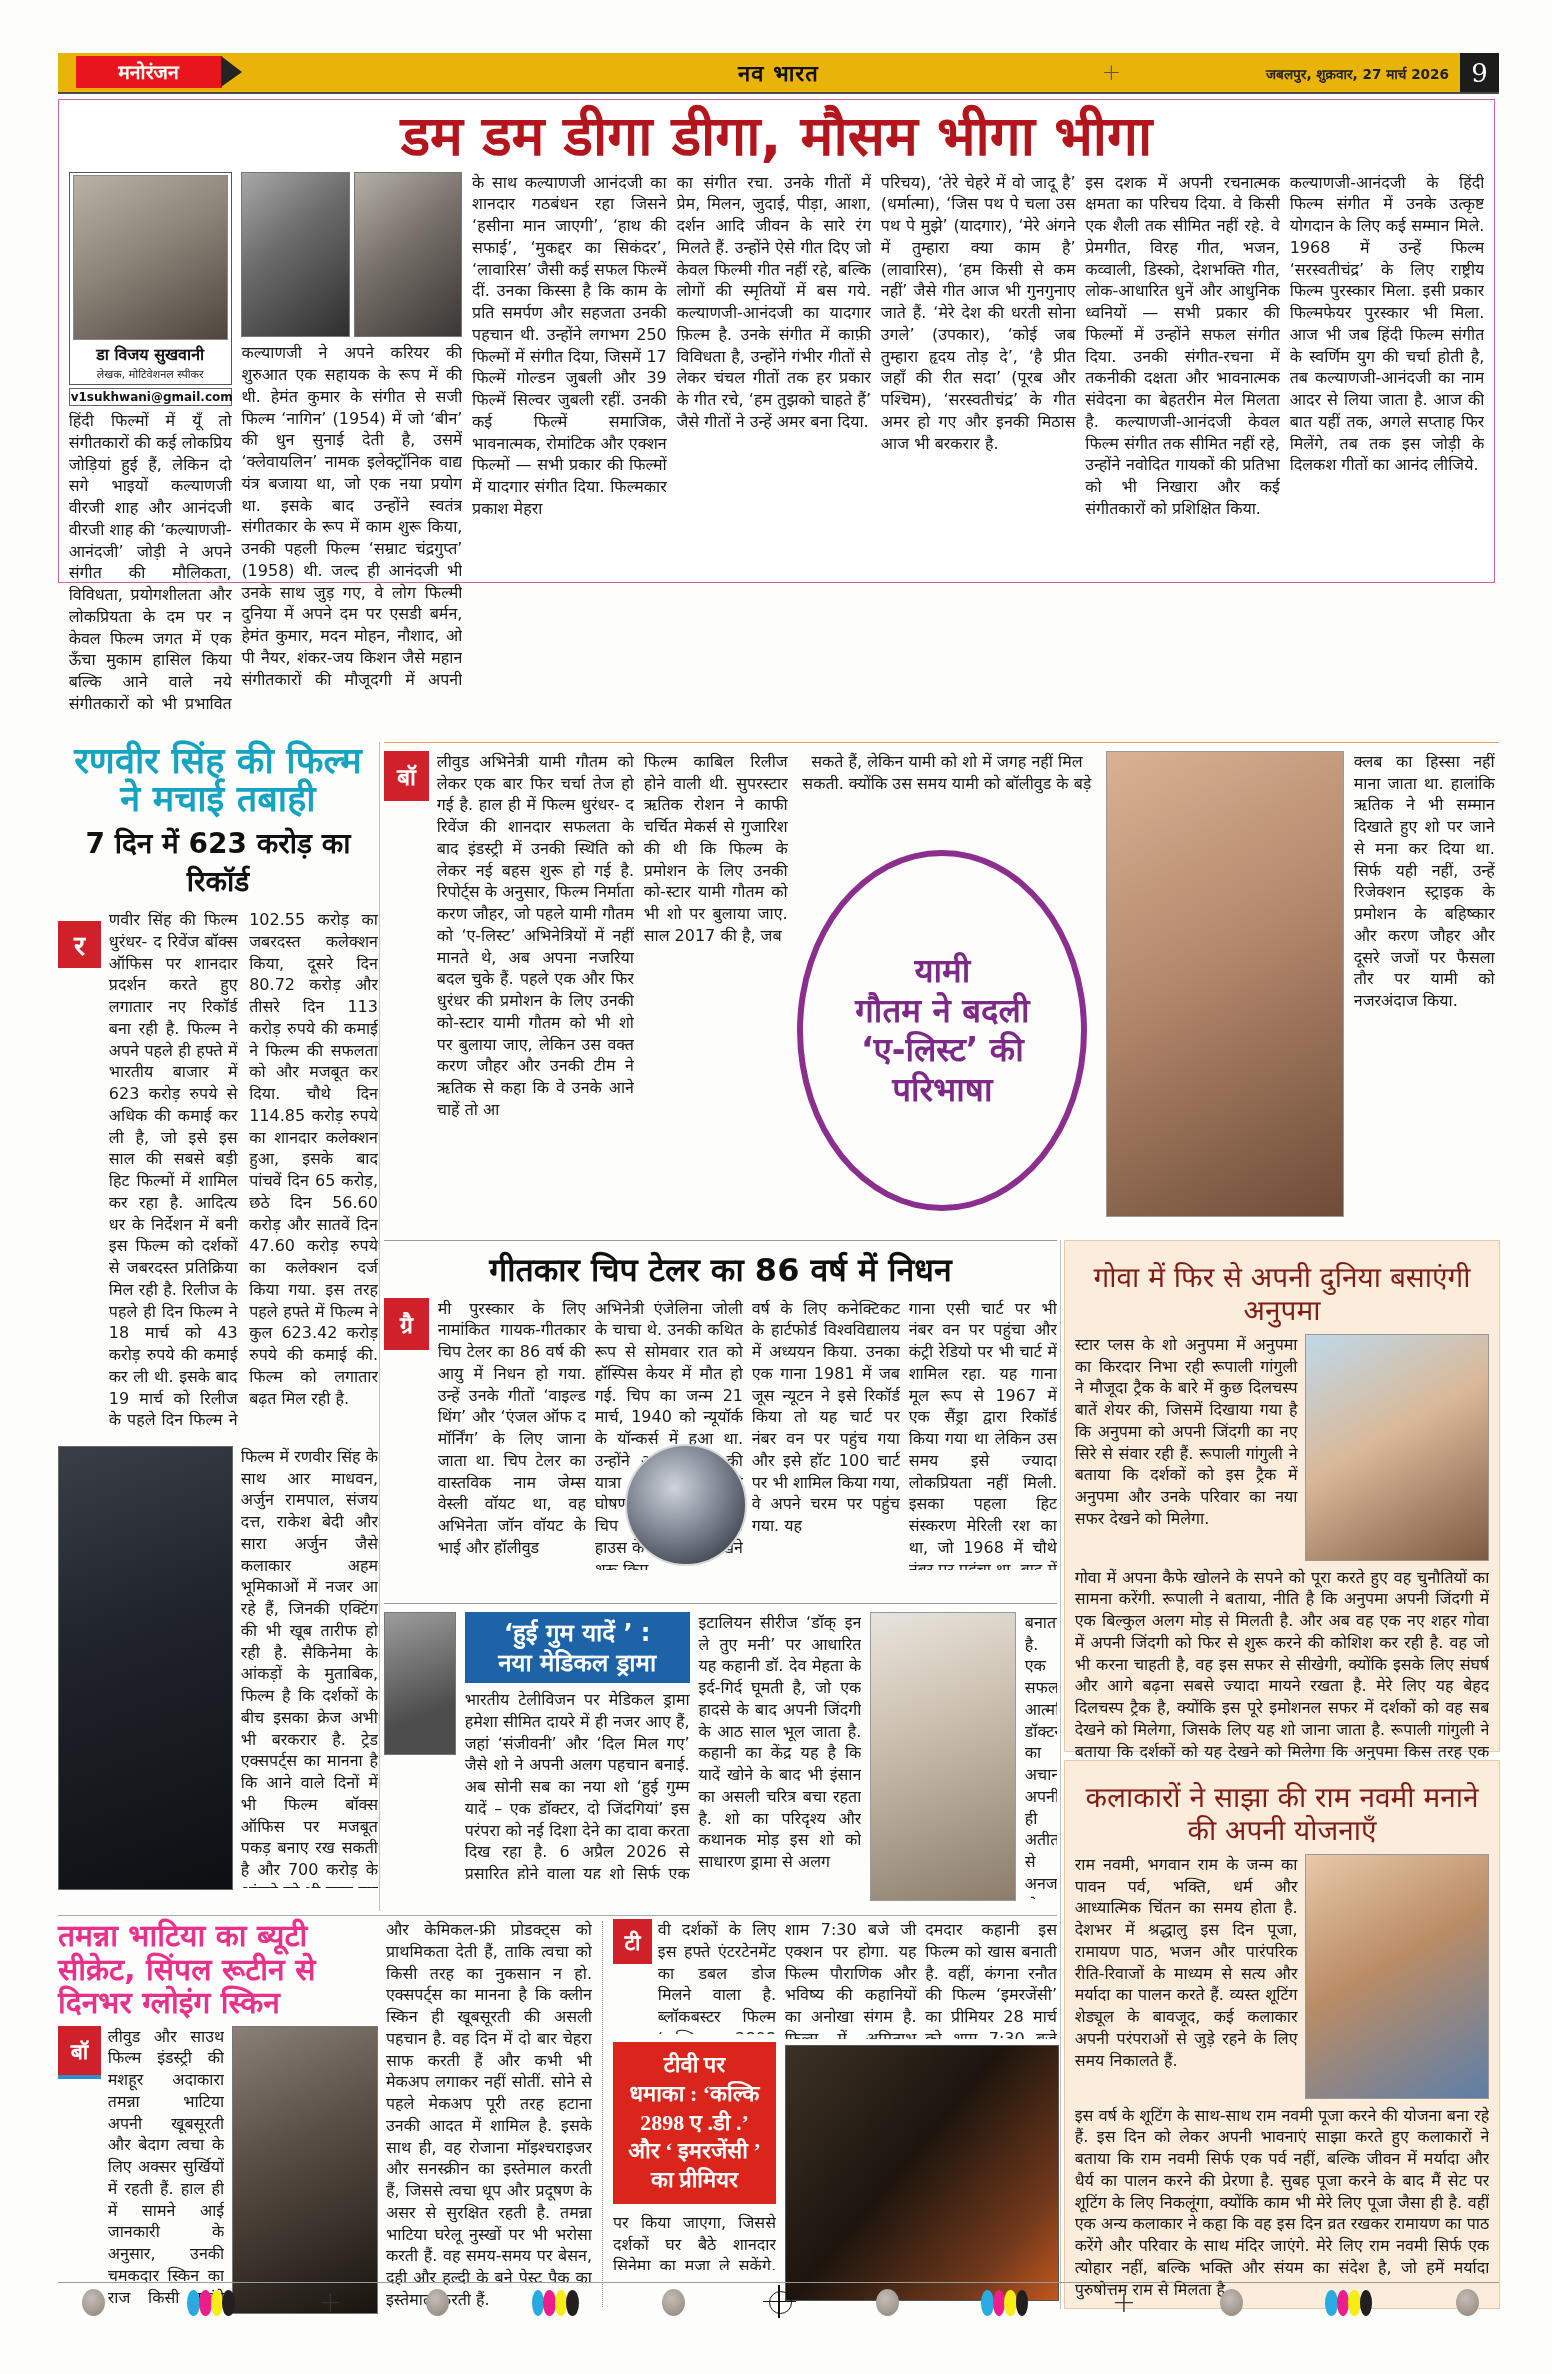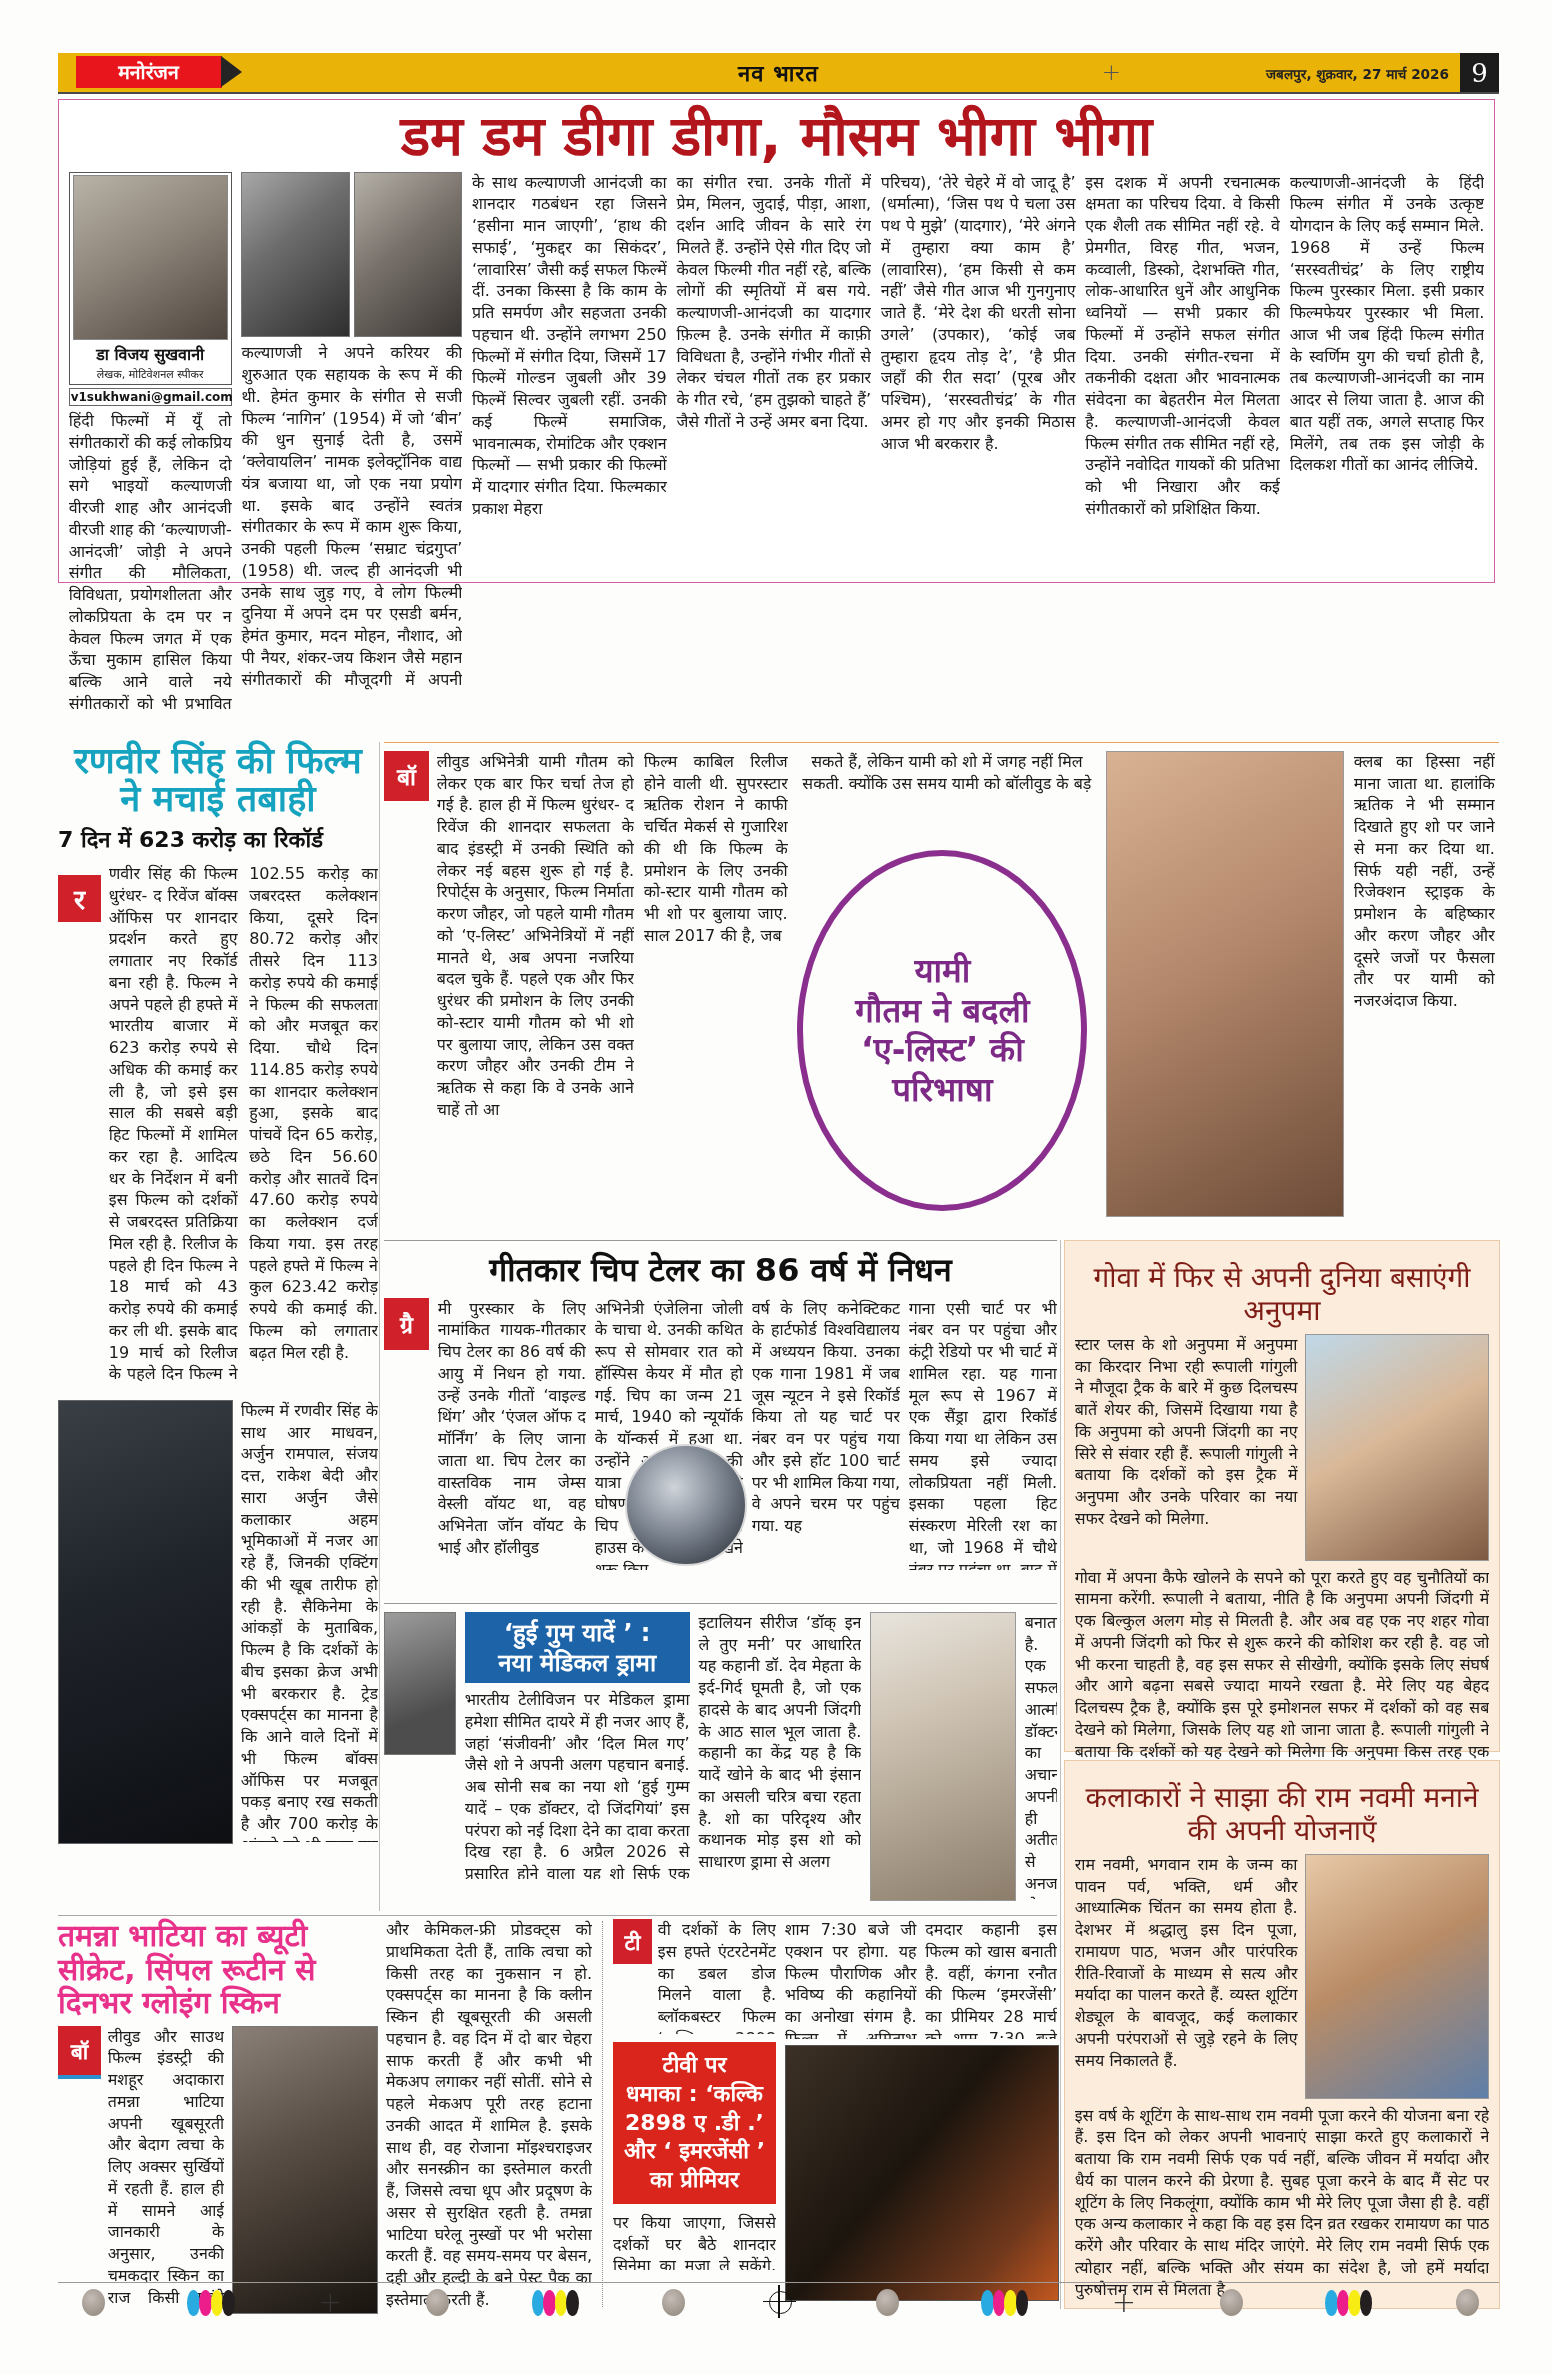--- a/index.html
+++ b/index.html
@@ -32,21 +32,21 @@
   .musician{width:108px;height:163px;border:1px solid #777;}
   .m1{background:linear-gradient(140deg,#a8a8a8 0%,#6d6d6d 40%,#2e2e2e 100%);}
   .m2{background:linear-gradient(140deg,#b5b0a8 0%,#77706a 45%,#3a3633 100%);}
   .leadcol{flex:1;}
   
   .vrule{position:absolute;background:#bfbfbf;width:1px;}
   .hrule{position:absolute;background:#a9a9a9;height:1px;}
   
   .ranveer{position:absolute;left:58px;top:742px;width:320px;height:1169px;}
   .rv-headline{color:#16a3bf;font-size:36px;font-weight:bold;text-align:center;line-height:1.05;}
-  .rv-subhead{color:#111;font-size:22px;font-weight:bold;text-align:left;margin-top:5.8px;}
+  .rv-subhead{color:#111;font-size:28px;font-weight:bold;text-align:center;margin-top:5.8px;}
   .dropcap{background:#d0202a;color:#fff;font-weight:bold;display:flex;align-items:center;justify-content:center;flex:none;}
   .rv-cols{margin-top:9.7px;column-count:2;column-gap:11.6px;height:529px;}
   .rv-photo-row{display:flex;gap:7.8px;margin-top:7.8px;}
   .ranveer-photo{width:173px;height:442px;flex:none;background:linear-gradient(160deg,#3a3f46 0%,#20242b 40%,#0d0f13 100%);border:1px solid #666;}
   
   .yami{position:absolute;left:384px;top:742px;width:1115px;height:490px;border-top:1.9px solid #e8a05a;padding-top:7.8px;box-sizing:border-box;display:flex;gap:9.7px;}
   .yami-circle-col{width:299px;flex:none;}
   .yami-circle{width:278px;height:349px;border:6.8px solid #8b2f8f;border-radius:50%;display:flex;align-items:center;justify-content:center;margin-top:5.8px;}
   .yami-circle-txt{color:#7c2a86;font-weight:bold;font-size:33px;text-align:center;line-height:1.2;}
   .yami-photo{width:236px;height:464px;flex:none;background:linear-gradient(150deg,#d9b293 0%,#b3876b 45%,#6d4c38 100%);border:1px solid #999;}
@@ -70,21 +70,21 @@
   .rupali-photo{width:182px;height:225px;flex:none;background:linear-gradient(150deg,#bfd8e8 0%,#d9b898 45%,#7e5a42 100%);border:1px solid #999;}
   .ramactor-photo{width:182px;height:243px;flex:none;background:linear-gradient(150deg,#e8c9a8 0%,#b98c66 45%,#5e7ea8 100%);border:1px solid #999;}
   
   .tamannaah{position:absolute;left:58px;top:1919px;width:320px;height:390px;}
   .tam-headline{color:#e8318a;font-weight:bold;font-size:30px;line-height:1.12;}
   .tam-row{display:flex;gap:7.8px;margin-top:5.8px;}
   .tamannaah-photo{width:144px;height:286px;flex:none;background:linear-gradient(155deg,#8a8078 0%,#5a4f46 40%,#19140f 100%);border:1px solid #777;}
   .tamcont{position:absolute;left:386px;top:1919px;width:206px;height:390px;}
   .dotdiv{position:absolute;left:602px;top:1921px;height:386px;border-left:1.9px dotted #909090;}
   .tv{position:absolute;left:613px;top:1919px;width:444px;height:390px;display:flex;gap:8.7px;}
-  .tv-redbox{background:#d9251c;color:#fff;font-weight:bold;font-size:22px;text-align:center;line-height:1.3;padding:9.7px 3.9px;margin:7.8px 0;}
+  .tv-redbox{background:#d9251c;color:#fff;font-weight:bold;font-size:22px;text-align:center;line-height:1.3;padding:9.7px 3.9px;margin:7.8px 0;font-family:Liberation Serif, serif;}
   .kalki-photo{width:100%;height:254px;background:linear-gradient(130deg,#3c3126 0%,#1c150e 45%,#70381c 80%,#c2571f 100%);border:1px solid #555;margin-top:5.8px;}
   
   .footline{position:absolute;left:58px;top:2282px;width:1441px;border-top:1px solid #9a9a9a;}
   .marks{position:absolute;left:82px;top:2288px;width:1397px;display:flex;align-items:center;justify-content:space-between;}
   .oval{width:23px;height:27px;border-radius:50%;background:radial-gradient(circle at 40% 35%,#c4bcb6,#8d8478);}
   .cmyk{display:flex;}
   .cmyk i{width:12.6px;height:26px;border-radius:50%;display:block;margin-left:-1px;}
   .dc{background:#29abe2;} .dm{background:#ec1e8c;} .dy{background:#f7ec13;} .dk{background:#231f20;}
   .plus{font-size:29px;color:#333;font-weight:300;line-height:1;}
   .target{position:relative;width:21.3px;height:21.3px;border:1.6px solid #111;border-radius:50%;}

